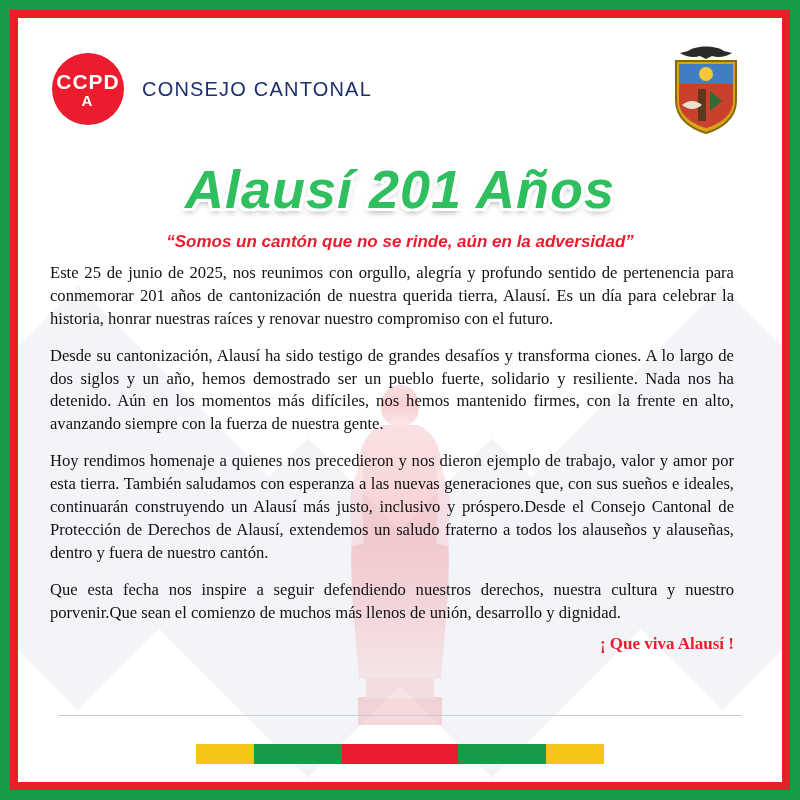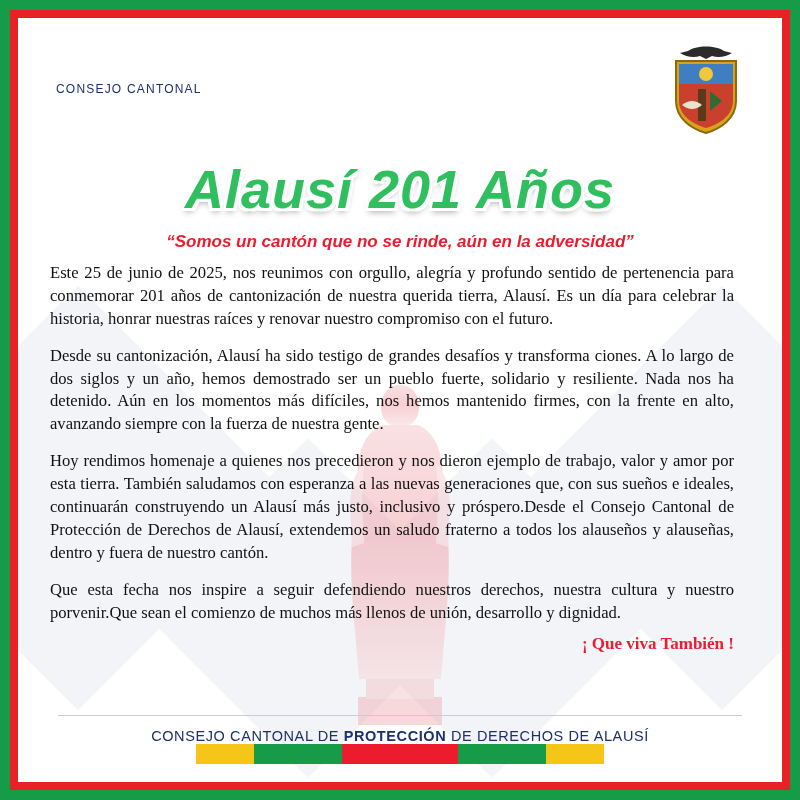--- a/index.html
+++ b/index.html
@@ -80,21 +80,21 @@
     margin-top: 1px;
     letter-spacing: 2px;
   }
   .org-text {
     margin-left: 18px;
     font-family: "Liberation Sans", sans-serif;
     color: #1d2f6f;
     line-height: 1.22;
     letter-spacing: .4px;
   }
-  .org-text .l1 { font-size: 12px; font-weight: normal; letter-spacing: 1.2px;}
+  .org-text .l1 { font-size: 20px; font-weight: normal; letter-spacing: 1.2px;}
   .org-text .l2 { font-size: 18px; font-weight: bold; letter-spacing: .8px;}
   .org-text .l3 { font-size: 18px; letter-spacing: .8px;}
   .org-text .l3 b { font-weight: bold; }
   .shield {
     margin-left: auto;
     width: 76px; height: 92px;
     flex: 0 0 auto;
     margin-right: 18px;
   }
 
@@ -202,20 +202,26 @@
       </defs>
       <rect x="28" y="330" width="84" height="28" fill="#f0a7ac"></rect>
       <rect x="36" y="312" width="68" height="20" fill="#f3bcc0"></rect>
       <path d="M70 18 c12 0 19 10 19 22 c0 12 -7 20 -19 20 c-12 0 -19 -8 -19 -20 c0 -12 7 -22 19 -22 z" fill="url(#stg)"></path>
       <path d="M52 58 c-14 6 -22 20 -24 40 l-6 76 c-2 22 0 60 3 90 l4 48 h82 l4 -48 c3 -30 5 -68 3 -90 l-6 -76 c-2 -20 -10 -34 -24 -40 z" fill="url(#stg)"></path>
       <path d="M34 96 c-10 10 -14 26 -14 44 l2 40 l12 -4 l-2 -44 z" fill="#f4c3c7"></path>
       <path d="M106 96 c10 10 14 26 14 44 l-2 40 l-12 -4 l2 -44 z" fill="#f4c3c7"></path>
     </svg>
 
     <div class="header">
+      <div class="logo-badge">
+        <div class="ccpd">
+          <span>CCPD</span>
+          <small>A</small>
+        </div>
+      </div>
       <div class="org-text">
         <div class="l1">CONSEJO CANTONAL</div>
       </div>
 
       <svg class="shield" viewBox="0 0 76 92">
         <path d="M20 8 C28 2 48 2 56 8 L64 10 C58 14 50 15 44 13 L38 16 L32 13 C26 15 18 14 12 10 Z" fill="#2b2b2b"></path>
         <path d="M8 18 h60 v40 c0 18 -16 28 -30 32 C24 86 8 76 8 58 Z" fill="#d9a21b" stroke="#8a6a10" stroke-width="2"></path>
         <path d="M11 21 h54 v20 h-54 z" fill="#3f7fc1"></path>
         <circle cx="38" cy="31" r="7" fill="#f2c83a"></circle>
         <path d="M11 41 h54 v17 c0 14 -13 23 -27 27 C24 81 11 72 11 58 Z" fill="#c9412c"></path>
@@ -228,22 +234,19 @@
     <div class="title-wrap">
       <div class="title">Alausí 201  Años</div>
       <div class="subtitle">“Somos un cantón que no se rinde, aún en la adversidad”</div>
     </div>
 
     <div class="body-text">
       <p>Este 25 de junio de 2025, nos reunimos con orgullo, alegría y profundo sentido de pertenencia para conmemorar 201 años de cantonización de nuestra querida tierra, Alausí. Es un día para celebrar la historia, honrar nuestras raíces y renovar nuestro compromiso con el futuro.</p>
       <p>Desde su cantonización, Alausí ha sido testigo de grandes desafíos y transforma ciones. A lo largo de dos siglos y un año, hemos demostrado ser un pueblo fuerte, solidario y resiliente. Nada nos ha detenido. Aún en los momentos más difíciles, nos hemos mantenido firmes, con la frente en alto, avanzando siempre con la fuerza de nuestra gente.</p>
       <p>Hoy rendimos homenaje a quienes nos precedieron y nos dieron ejemplo de trabajo, valor y amor por esta tierra. También saludamos con esperanza a las nuevas generaciones que, con sus sueños e ideales, continuarán construyendo un Alausí más justo, inclusivo y próspero.Desde el Consejo Cantonal de Protección de Derechos de Alausí, extendemos un saludo fraterno a todos los alauseños y alauseñas, dentro y fuera de nuestro cantón.</p>
       <p>Que esta fecha nos inspire a seguir defendiendo nuestros derechos, nuestra cultura y nuestro porvenir.Que sean el comienzo de muchos más llenos de unión, desarrollo y dignidad.</p>
-      <div class="closing">¡ Que viva También !</div>
+      <div class="closing">¡ Que viva Alausí !</div>
     </div>
 
     <div class="footer-rule"></div>
-    <div class="footer">
-      <span>CONSEJO CANTONAL DE </span><b>PROTECCIÓN</b><span> DE DERECHOS DE ALAUSÍ</span>
-    </div>
     <div class="ribbon"></div>
   </div>
 </div>
 
 </body></html>

